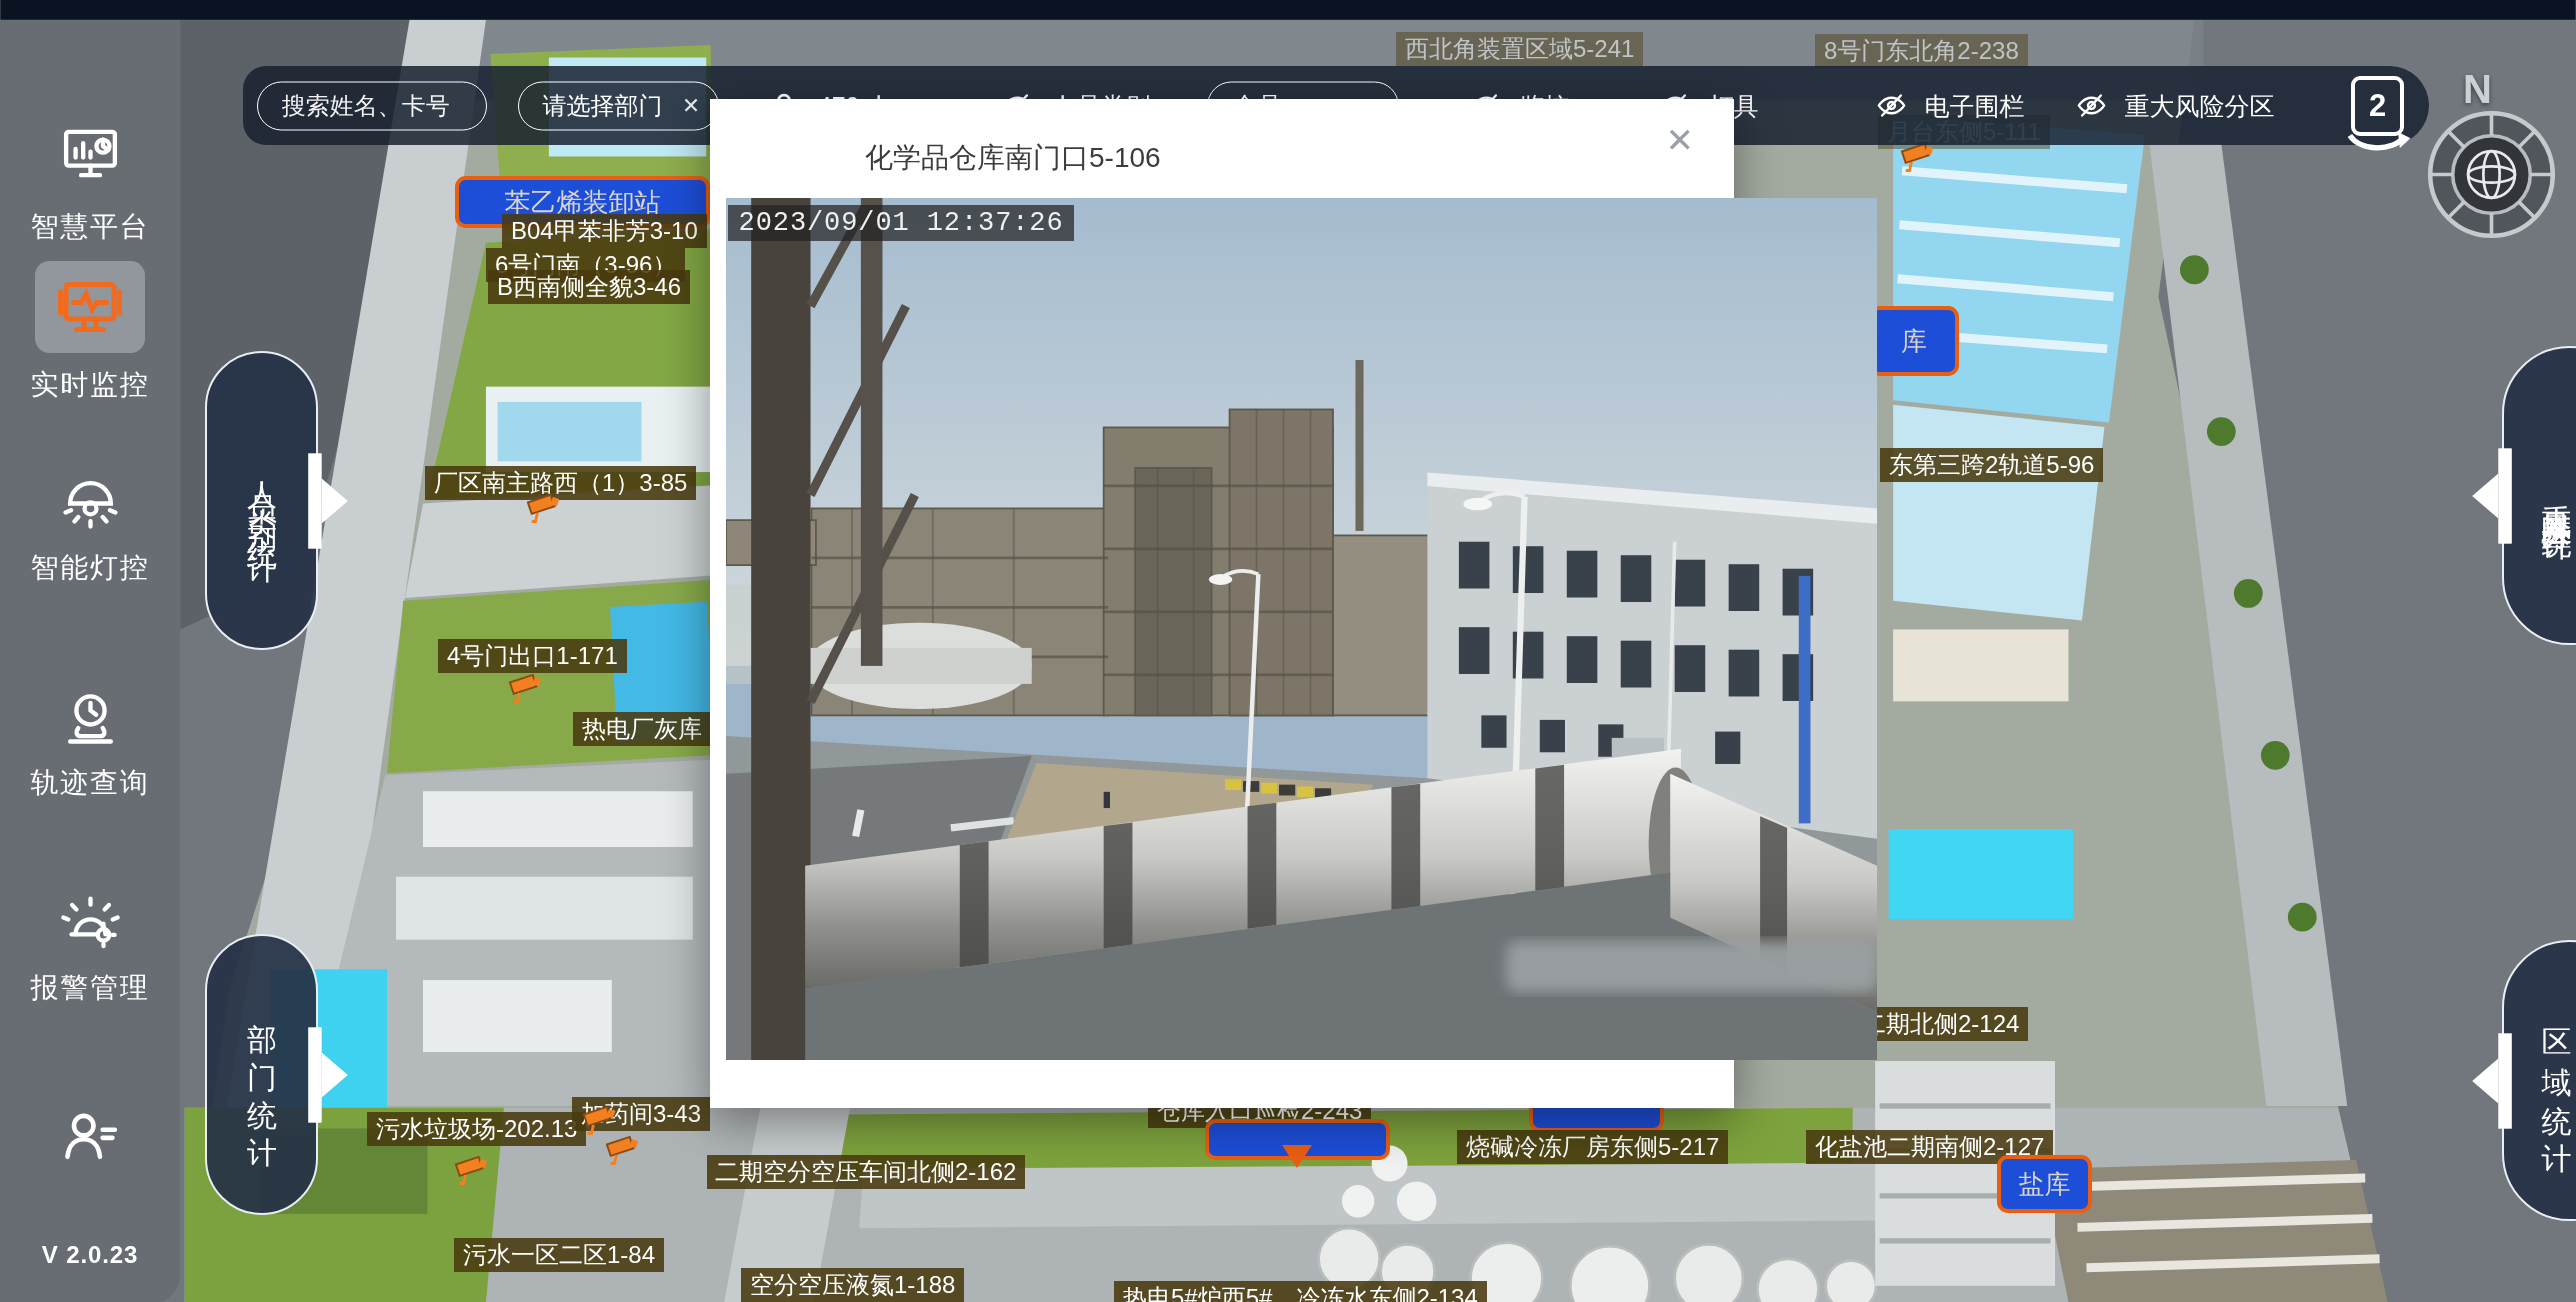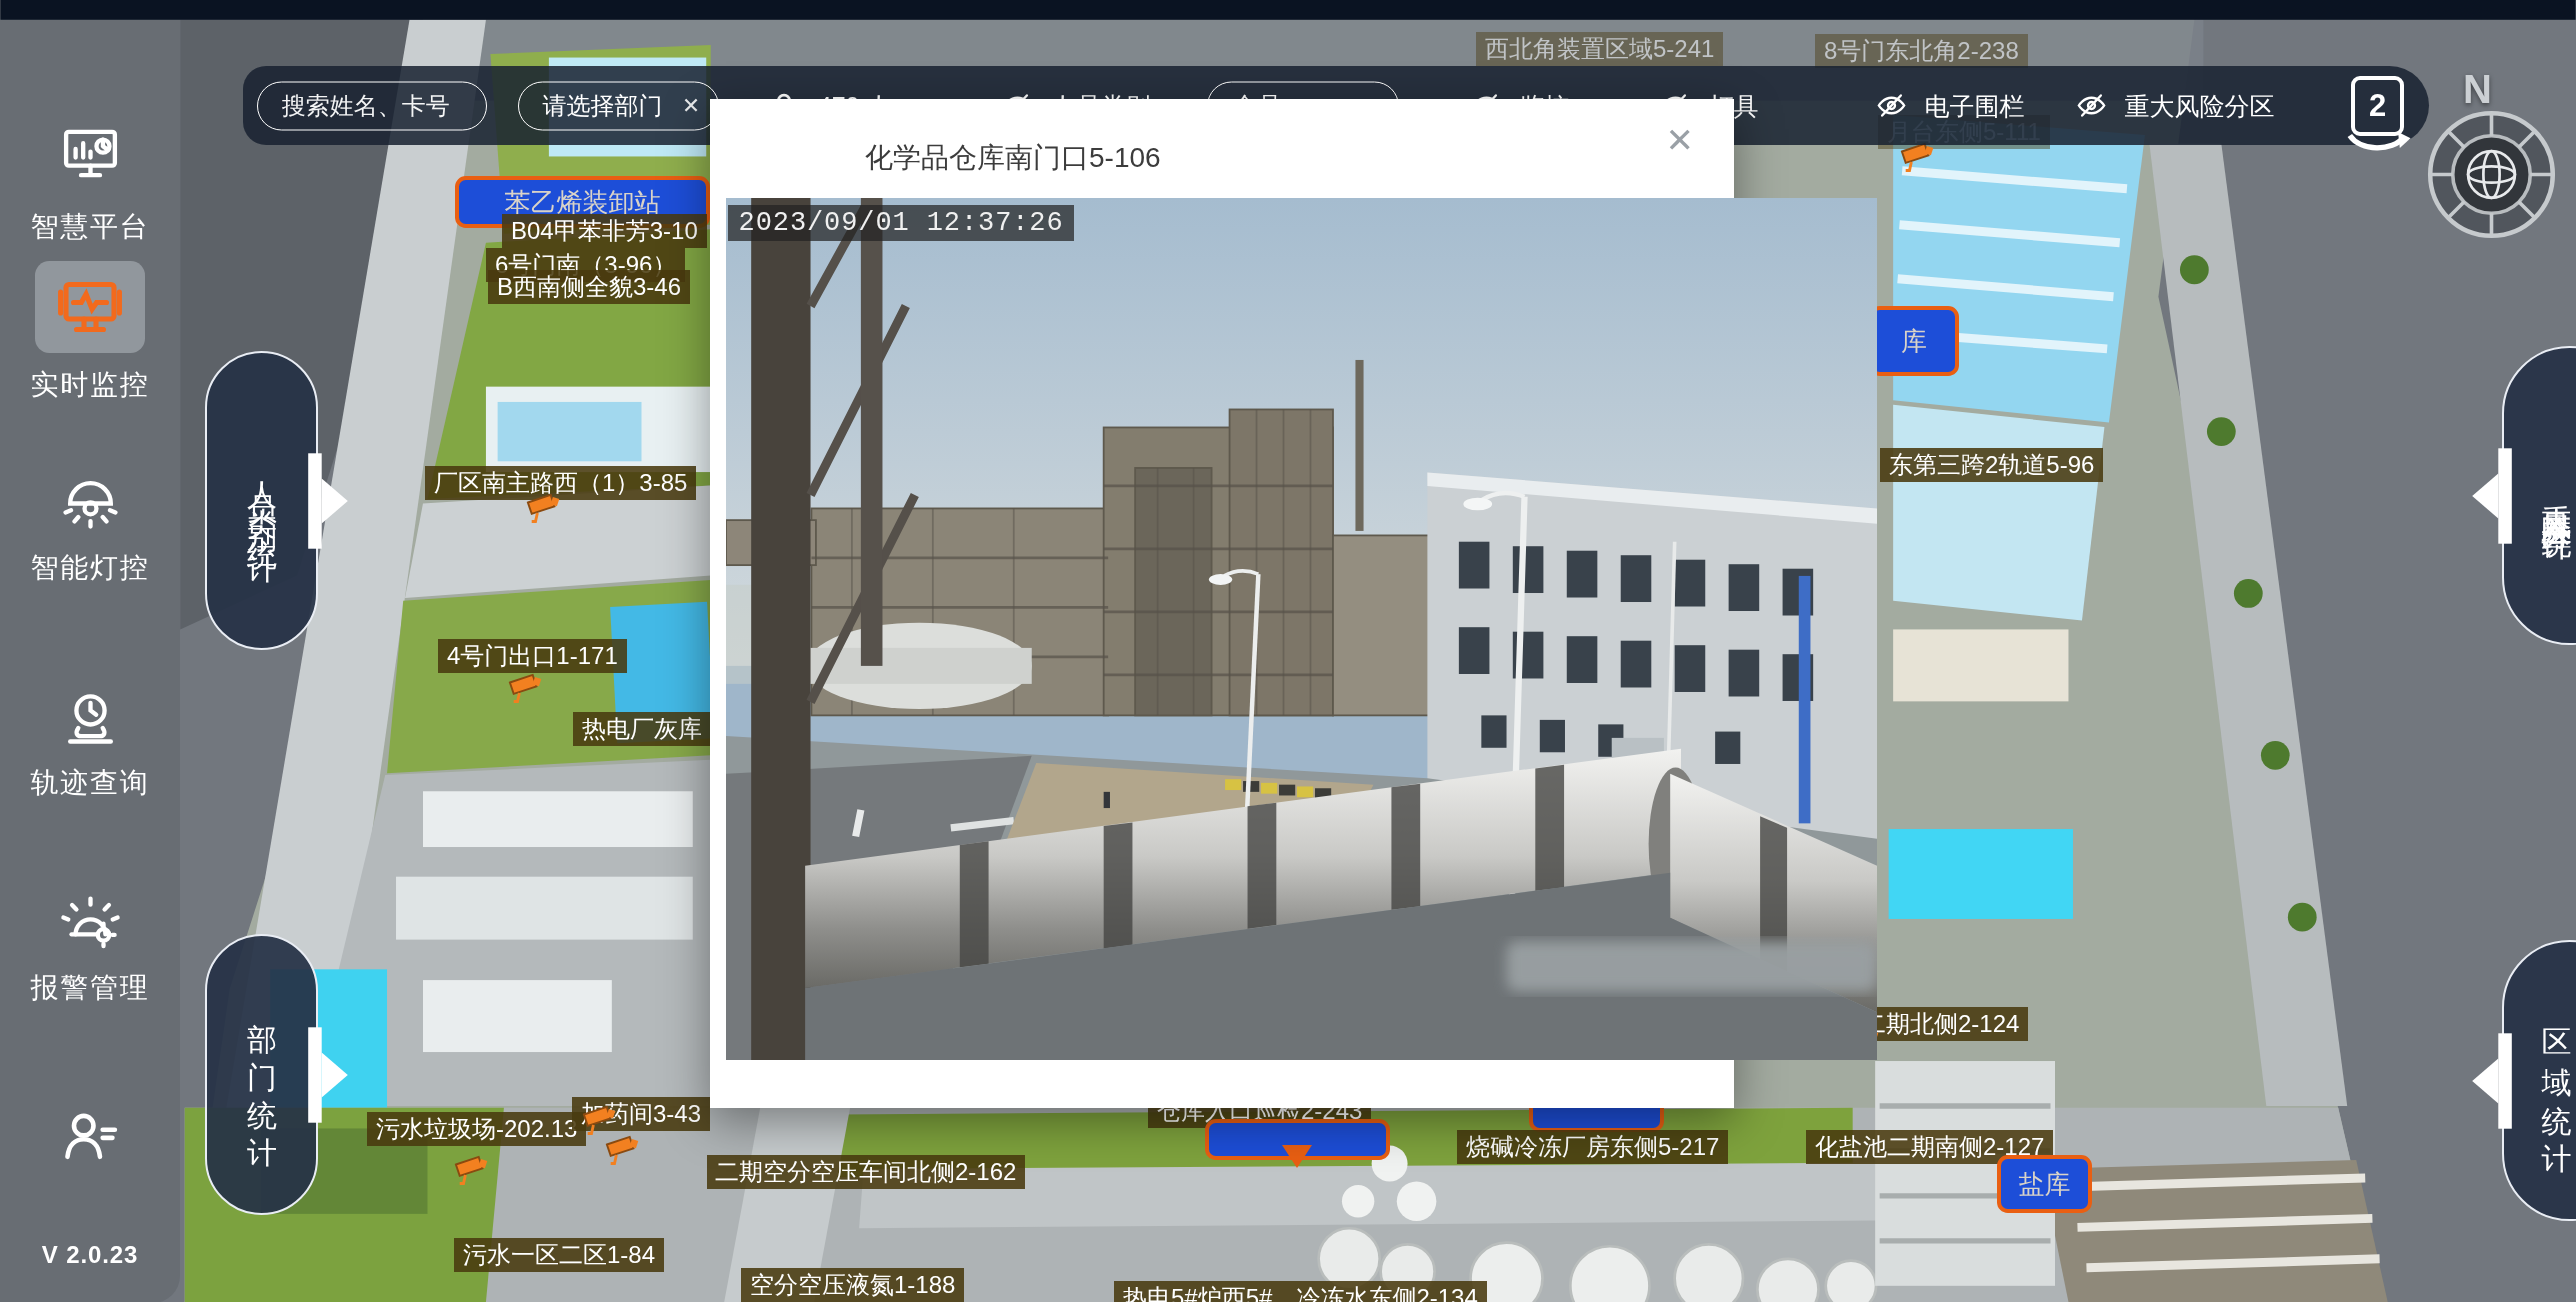--- a/index.html
+++ b/index.html
@@ -122,21 +122,21 @@
   <circle cx="2440" cy="300" r="16" fill="#4e7a2e"></circle>
       <circle cx="2470" cy="480" r="16" fill="#4e7a2e"></circle>
   <circle cx="2500" cy="660" r="16" fill="#4e7a2e"></circle>
       <circle cx="2530" cy="840" r="16" fill="#4e7a2e"></circle>
   <circle cx="2560" cy="1020" r="16" fill="#4e7a2e"></circle>
   <rect x="0" y="0" width="2864" height="22" fill="#0a1322"></rect>
 </svg>
 </div>
 
 <div id="annotations">
-    <div class="map-label tag dim" style="left: 1476px; top: 32px;">西北角装置区域5-241</div>
+    <div class="map-label tag dim" style="left: 1396px; top: 32px;">西北角装置区域5-241</div>
     <div class="map-label tag dim" style="left: 1815px; top: 34px;">8号门东北角2-238</div>
     <div class="map-label tag dim" style="left: 1878px; top: 115px;">月台东侧5-111</div>
     <div class="map-label callout" style="left: 455px; top: 176px; width: 255px; height: 52px;">苯乙烯装卸站</div>
     <div class="map-label tag" style="left: 502px; top: 214px;">B04甲苯非芳3-10</div>
     <div class="map-label tag" style="left: 486px; top: 248px;">6号门南（3-96）</div>
     <div class="map-label tag" style="left: 488px; top: 270px;">B西南侧全貌3-46</div>
     <div class="map-label tag" style="left: 425px; top: 466px;">厂区南主路西（1）3-85</div>
     <div class="map-label tag" style="left: 438px; top: 639px;">4号门出口1-171</div>
     <div class="map-label tag" style="left: 573px; top: 712px;">热电厂灰库</div>
     <div class="map-label callout" style="left: 1869px; top: 306px; width: 90px; height: 70px;">库</div>

